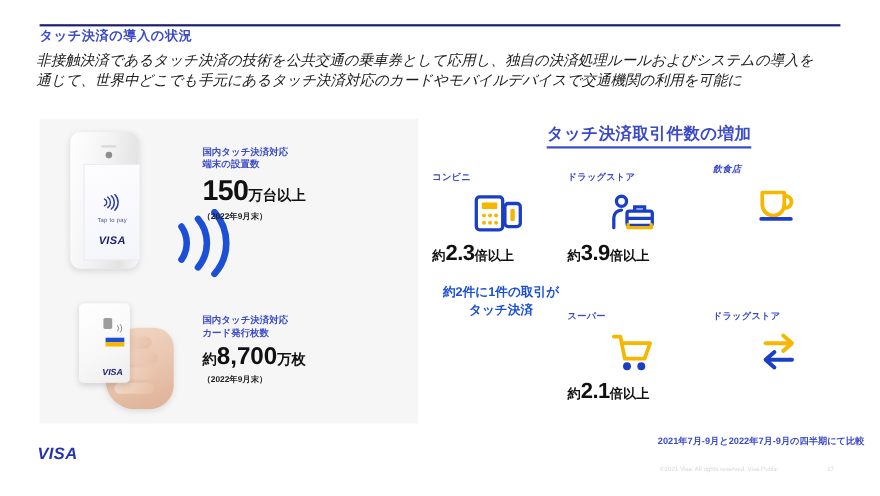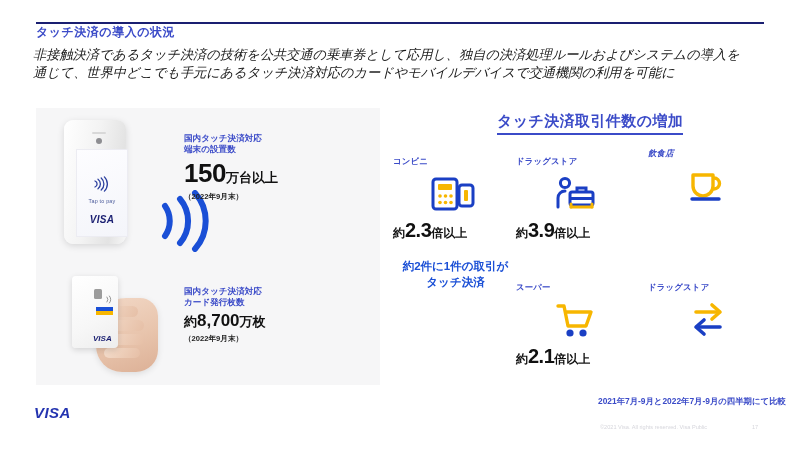--- a/index.html
+++ b/index.html
@@ -198,21 +198,21 @@
     color: #3b4bc8;
     font-weight: 700;
   }
   .stat-value {
     margin-top: 3px;
     color: #111111;
     font-weight: 700;
     white-space: nowrap;
   }
   .stat-value .big { font-size: 26px; letter-spacing: -0.5px; }
-  .stat-value .med { font-size: 17px; }
+  .stat-value .med { font-size: 22px; }
   .stat-value .unit { font-size: 13px; }
   .stat-date {
     margin-top: 3px;
     font-size: 7.6px;
     color: #222;
     font-weight: 600;
   }
   #stat-terminals { left: 148px; top: 25px; width: 190px; }
   #stat-cards     { left: 148px; top: 178px; width: 190px; }
 

